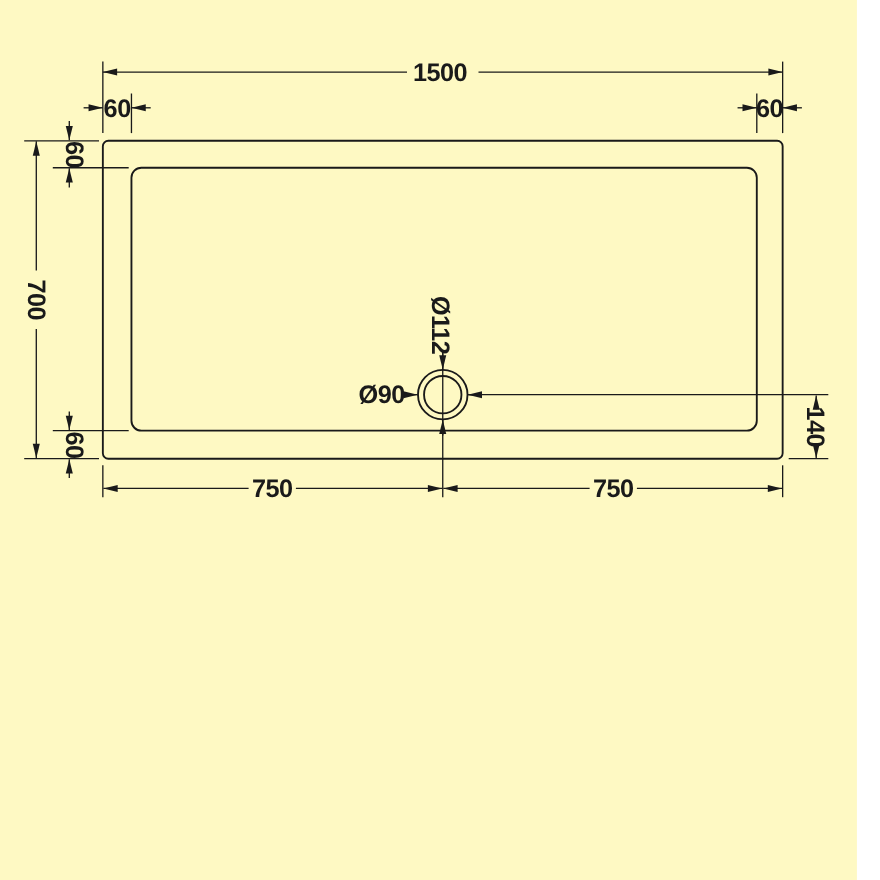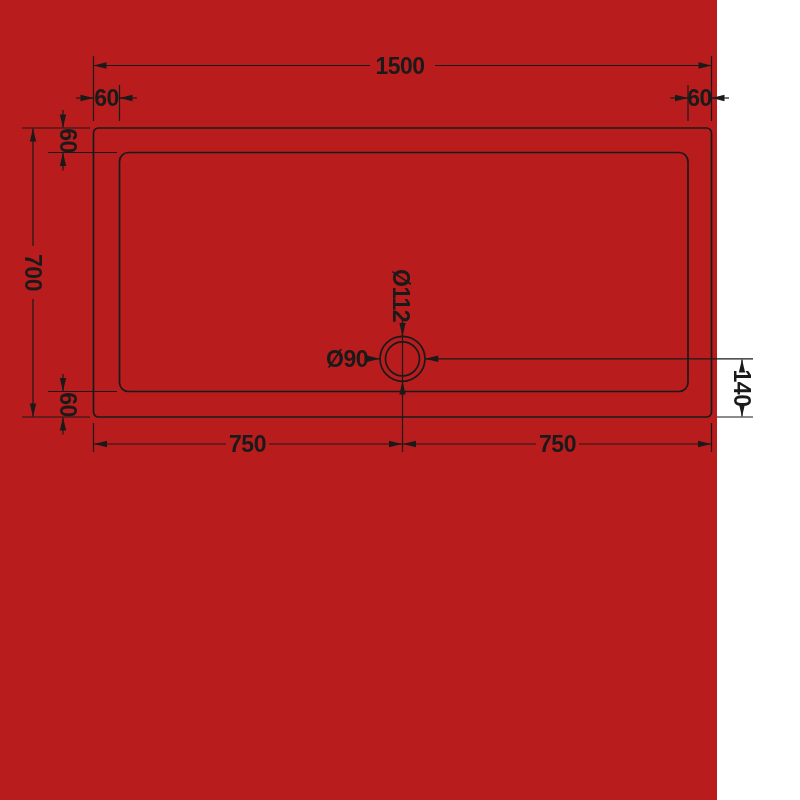--- a/index.html
+++ b/index.html
@@ -5,23 +5,23 @@
   html, body {
     margin: 0;
     padding: 0;
     width: 800px;
     height: 800px;
     background: #ffffff;
     overflow: hidden;
   }
   .canvas {
     position: relative;
-    width: 717px;
+    width: 779px;
     height: 800px;
-    background: #b91c1c;
+    background: #fef9c3;
   }
   svg text {
     font-family: "Liberation Sans", "DejaVu Sans", sans-serif;
     font-weight: bold;
     font-size: 23px;
     letter-spacing: -0.5px;
   }
   .dim-text { text-anchor: middle; }
 </style>
 </head>

